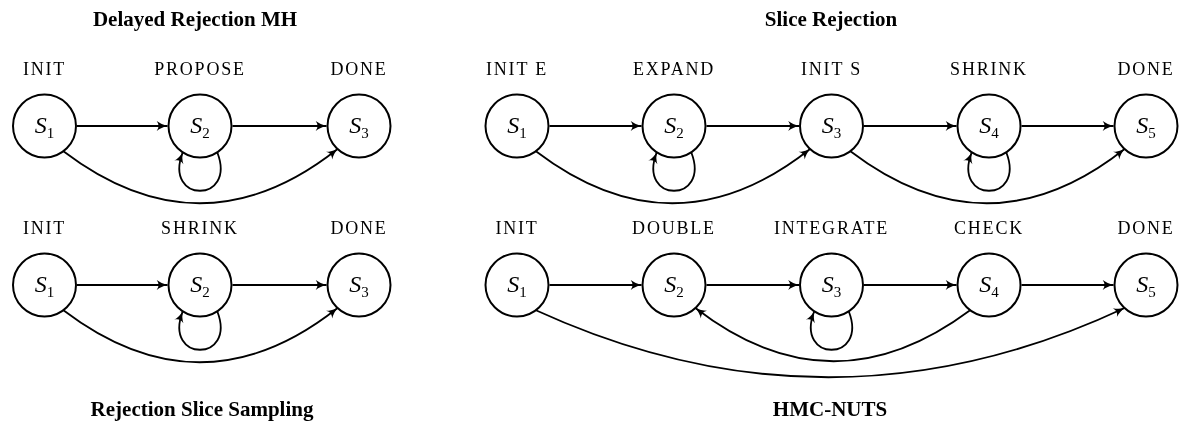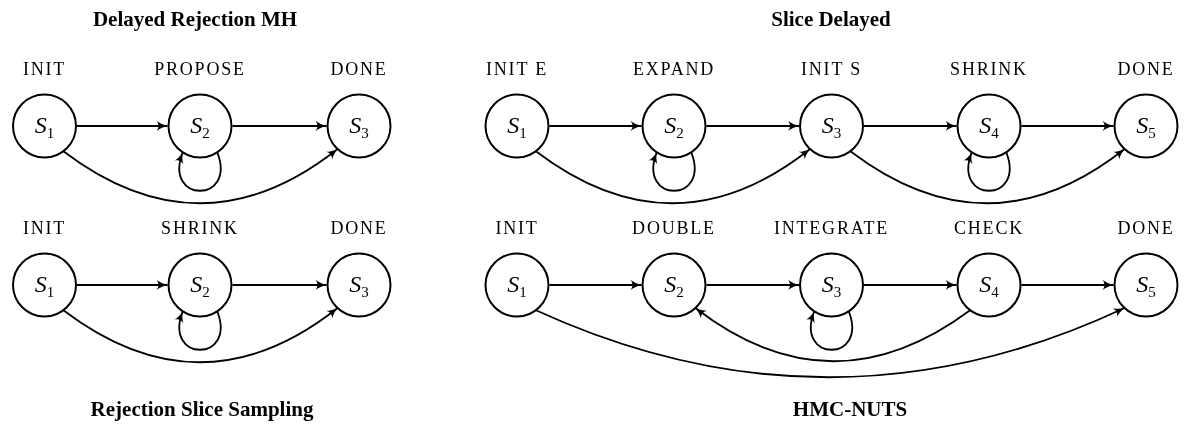--- a/index.html
+++ b/index.html
@@ -21,23 +21,23 @@
     white-space: nowrap;
   }
   svg.fsm { position: absolute; left: 0; top: 0; }
   svg.fsm text { font-family: "Liberation Serif", "DejaVu Serif", serif; }
 </style>
 </head>
 <body>
 
 <div class="figure-canvas">
   <div class="diagram-title" style="left: 195px; top: 8px;">Delayed Rejection MH</div>
-  <div class="diagram-title" style="left: 831px; top: 8px;">Slice Delayed</div>
+  <div class="diagram-title" style="left: 831px; top: 8px;">Slice Rejection</div>
   <div class="diagram-title" style="left: 202px; top: 398px;">Rejection Slice Sampling</div>
-  <div class="diagram-title" style="left: 830px; top: 398px; margin-left: 20px;">HMC-NUTS</div>
+  <div class="diagram-title" style="left: 830px; top: 398px;">HMC-NUTS</div>
   <svg class="fsm" id="fsm-svg" width="1189" height="428" viewBox="0 0 1189 428">
       <defs>
         <marker id="arrowhead" markerUnits="userSpaceOnUse" markerWidth="26" markerHeight="24" refX="11" refY="12" orient="auto" overflow="visible">
           <path d="M 11 12 C 7 12.85 3.2 14.6 0.2 16.9 C 2.7 13.6 2.7 10.4 0.2 7.1 C 3.2 9.4 7 11.15 11 12 Z" fill="#000000"></path>
         </marker>
       </defs>
       <g>
         <path d="M 77 126 L 167.5 126" fill="none" stroke="#000000" stroke-width="1.8" marker-end="url(#arrowhead)"></path>
         <path d="M 232.5 126 L 326.5 126" fill="none" stroke="#000000" stroke-width="1.8" marker-end="url(#arrowhead)"></path>
         <path d="M 217.325 152.46 C 237 203.5 163 203.5 182.675 152.46" fill="none" stroke="#000000" stroke-width="1.8" marker-end="url(#arrowhead)"></path>

